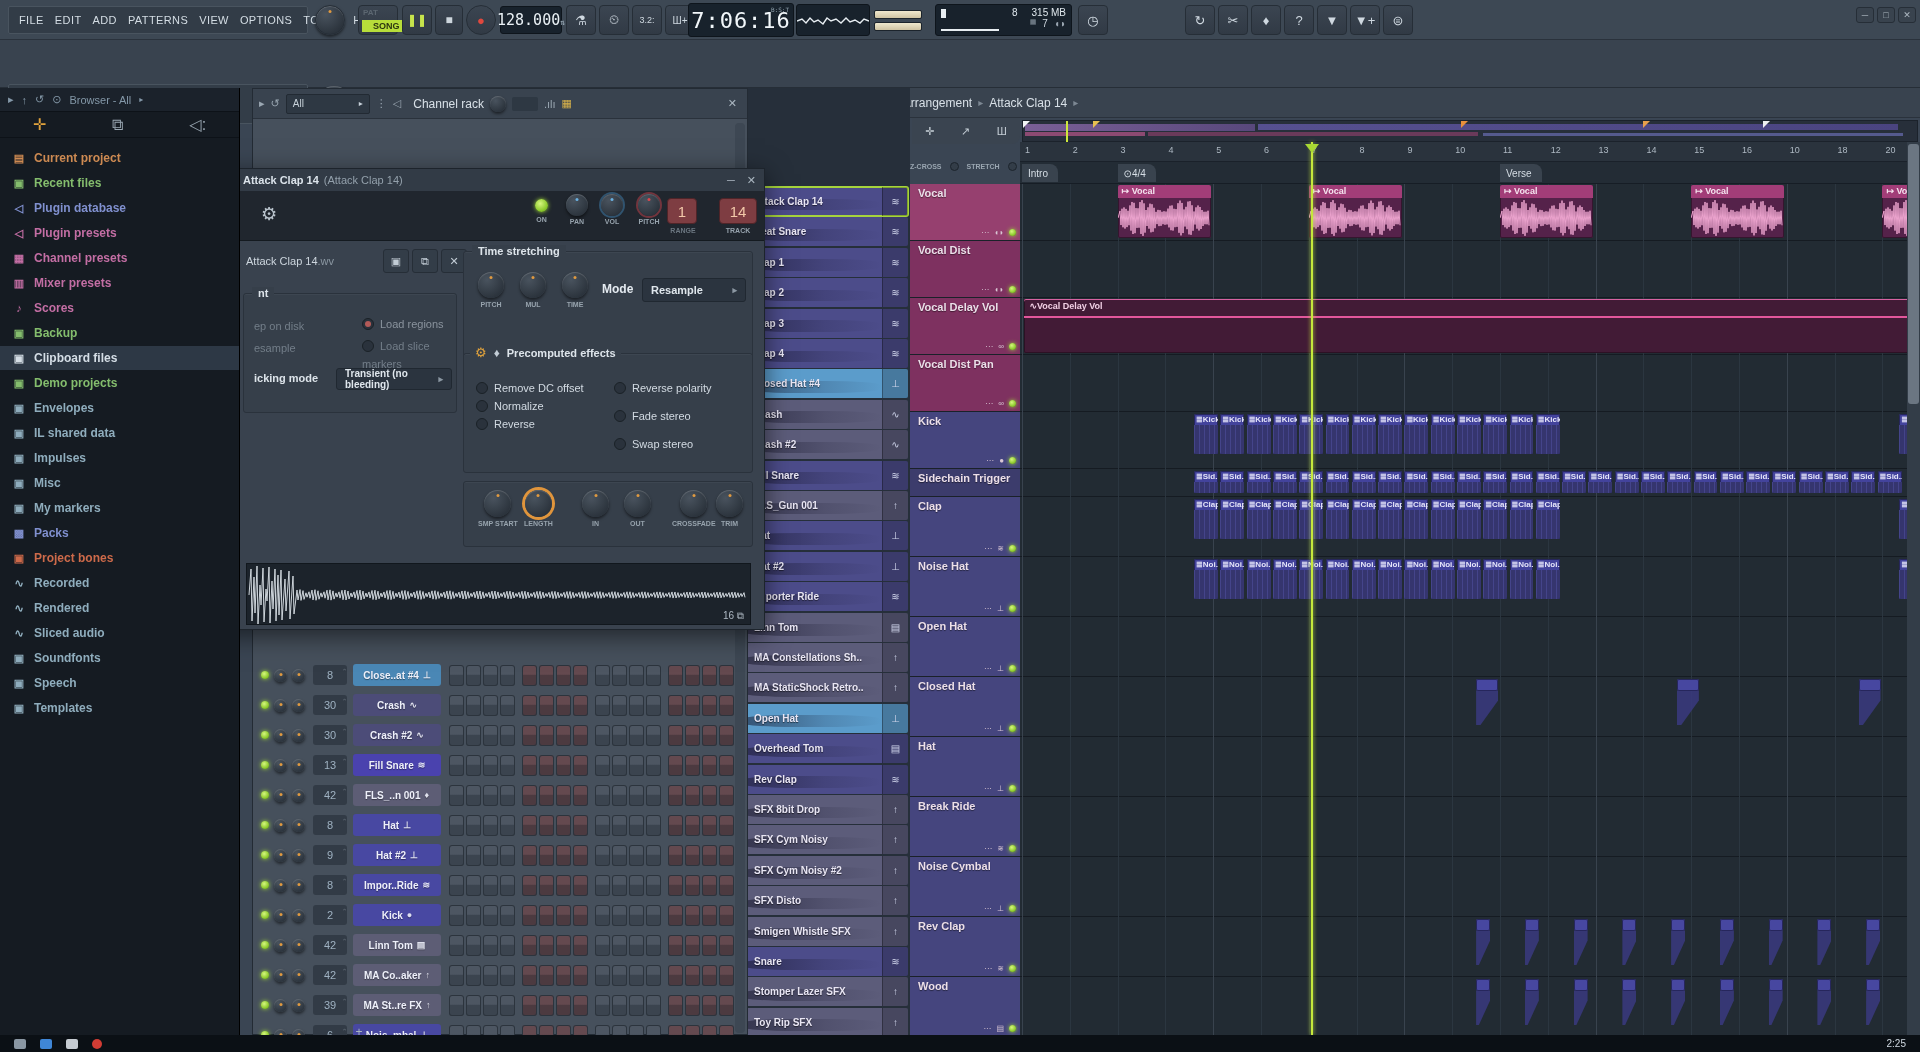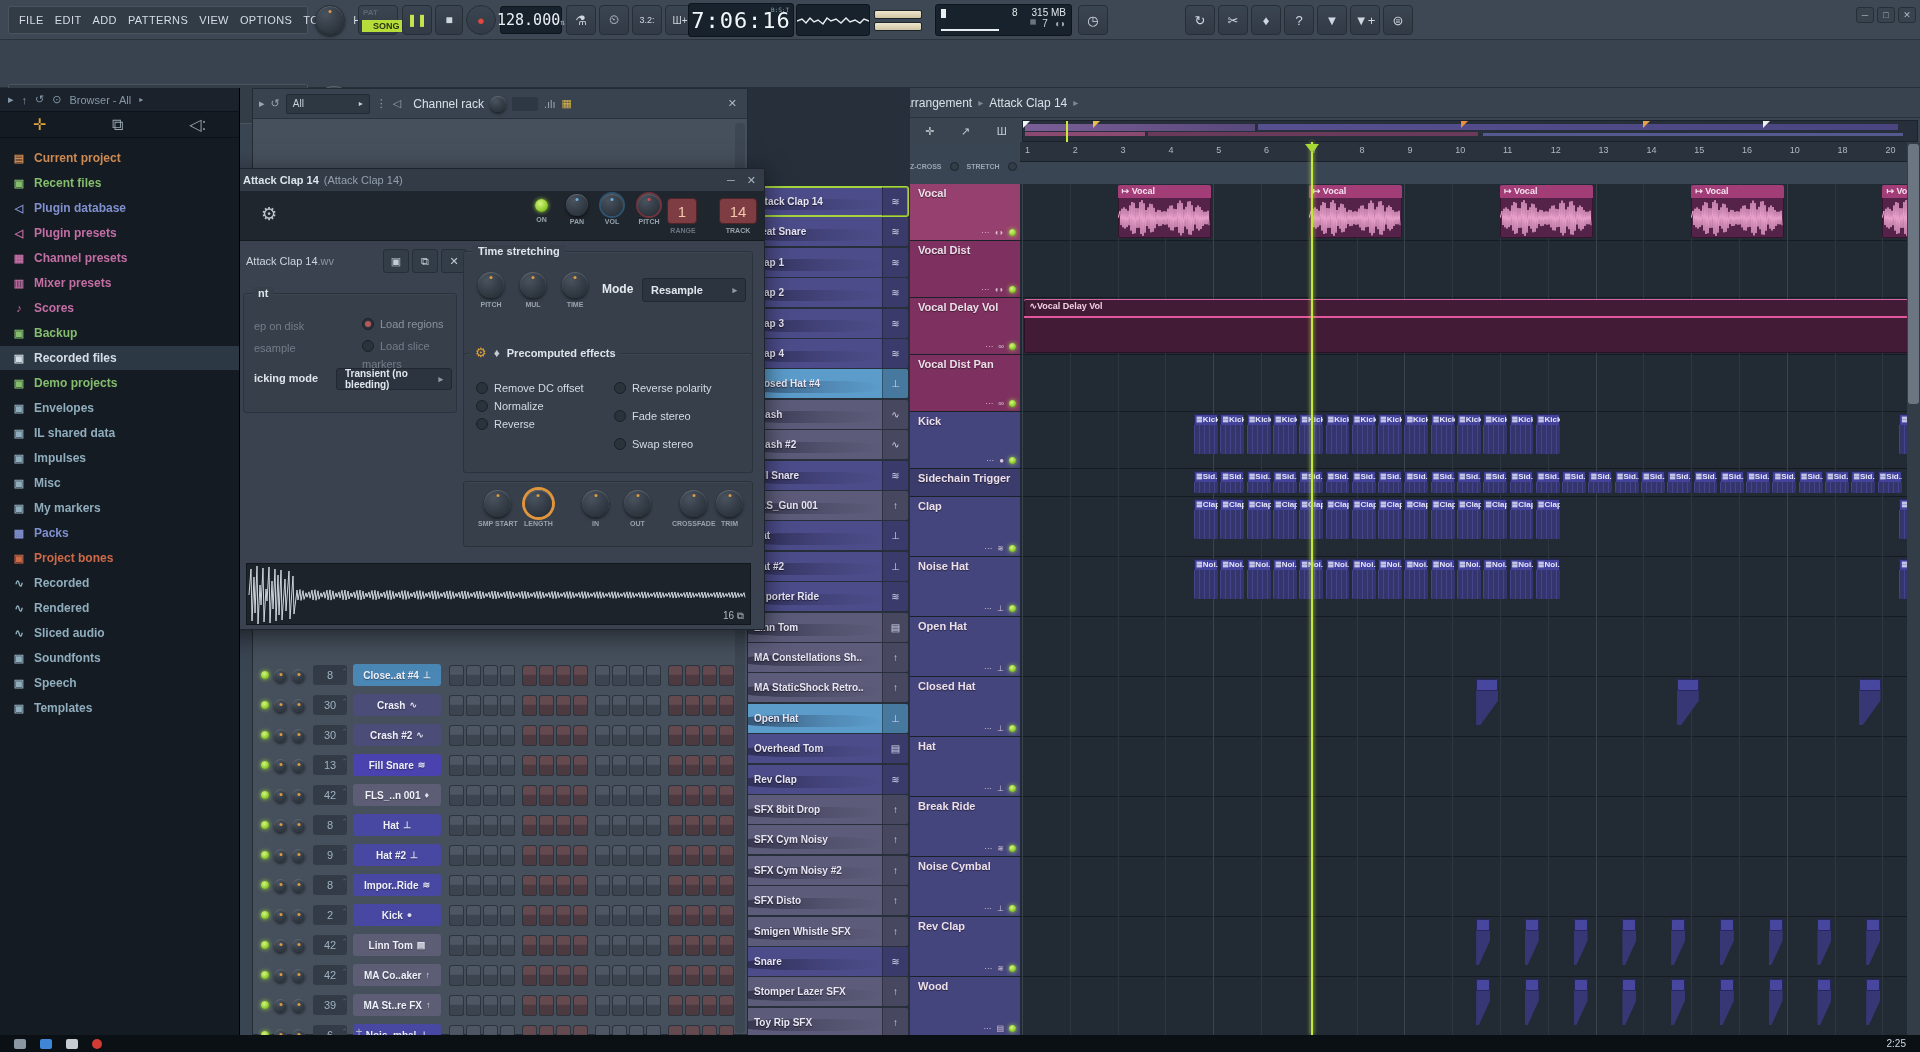--- a/index.html
+++ b/index.html
@@ -397,20 +397,25 @@
         <div class="barnum" style="left: 435.2px;">10</div>
         <div class="barnum" style="left: 483px;">11</div>
         <div class="barnum" style="left: 530.8px;">12</div>
         <div class="barnum" style="left: 578.6px;">13</div>
         <div class="barnum" style="left: 626.4px;">14</div>
         <div class="barnum" style="left: 674.2px;">15</div>
         <div class="barnum" style="left: 722px;">16</div>
         <div class="barnum" style="left: 769.8px;">10</div>
         <div class="barnum" style="left: 817.6px;">18</div>
         <div class="barnum" style="left: 865.4px;">20</div>
+      </div>
+    <div id="markers">
+        <div class="marker" style="left: 2px;">Intro</div>
+        <div class="marker" style="left: 97.6px;">⊙4/4</div>
+        <div class="marker" style="left: 480px;">Verse</div>
       </div>
     <div id="headers">
         <div class="thead t-magenta bright" style="top: 0px; height: 57px;">
           <div class="nm">Vocal</div>
           <div class="foot">
             <span>···</span>
             <span>◖◗</span>
             <div class="led"></div>
           </div>
         </div>
@@ -1570,21 +1575,21 @@
         <div class="bitem c-pink" style="margin-top: 1px;">
           <div class="ic">♪</div>
           <div style="font-size: 12px;">Scores</div>
         </div>
         <div class="bitem c-green" style="margin-top: 1px;">
           <div class="ic">▣</div>
           <div style="font-size: 12px;">Backup</div>
         </div>
         <div class="bitem c-white sel" style="margin-top: 1px;">
           <div class="ic">▣</div>
-          <div style="font-size: 12px;">Recorded files</div>
+          <div style="font-size: 12px;">Clipboard files</div>
         </div>
         <div class="bitem c-green" style="margin-top: 1px;">
           <div class="ic">▣</div>
           <div style="font-size: 12px;">Demo projects</div>
         </div>
         <div class="bitem c-teal" style="margin-top: 1px;">
           <div class="ic">▣</div>
           <div style="font-size: 12px;">Envelopes</div>
         </div>
         <div class="bitem c-teal" style="margin-top: 1px;">

